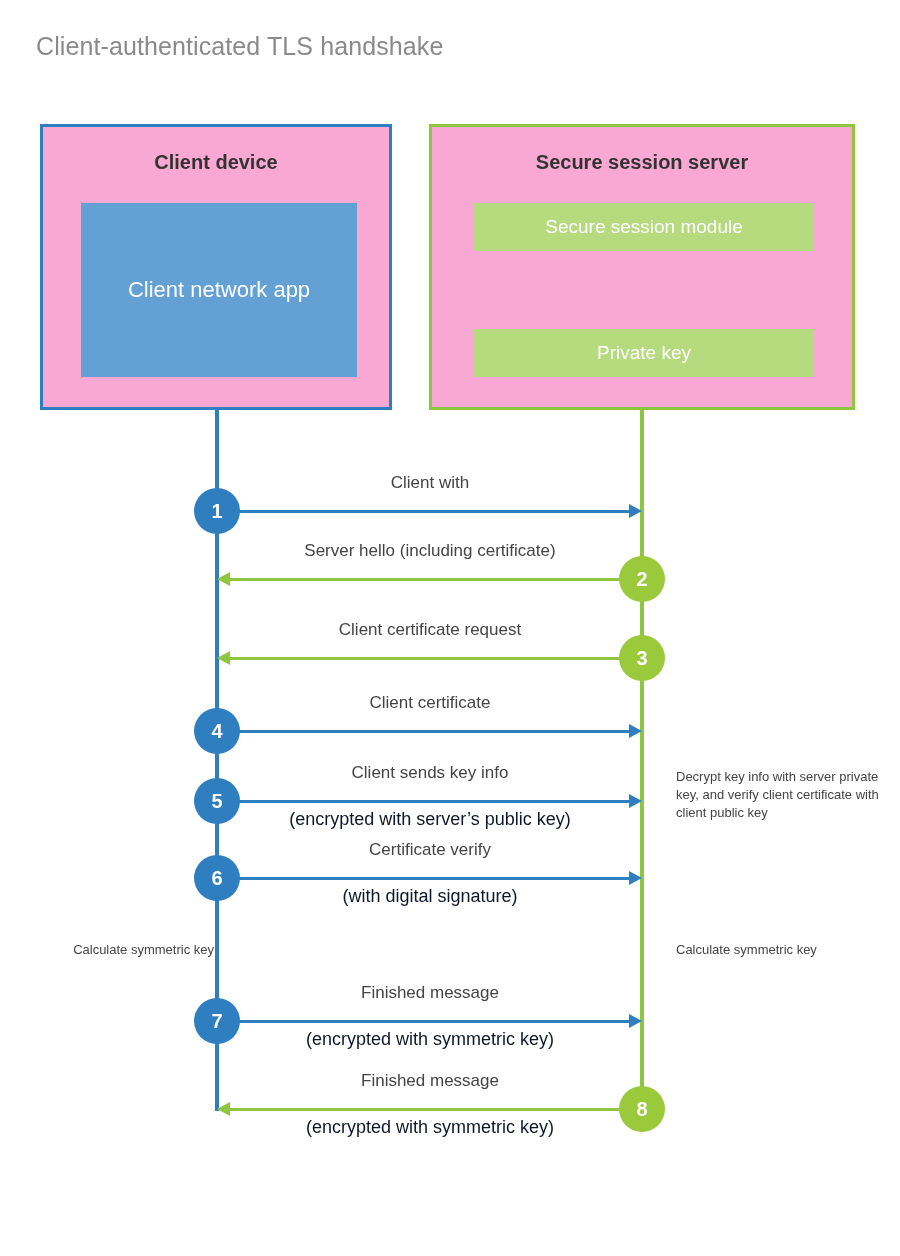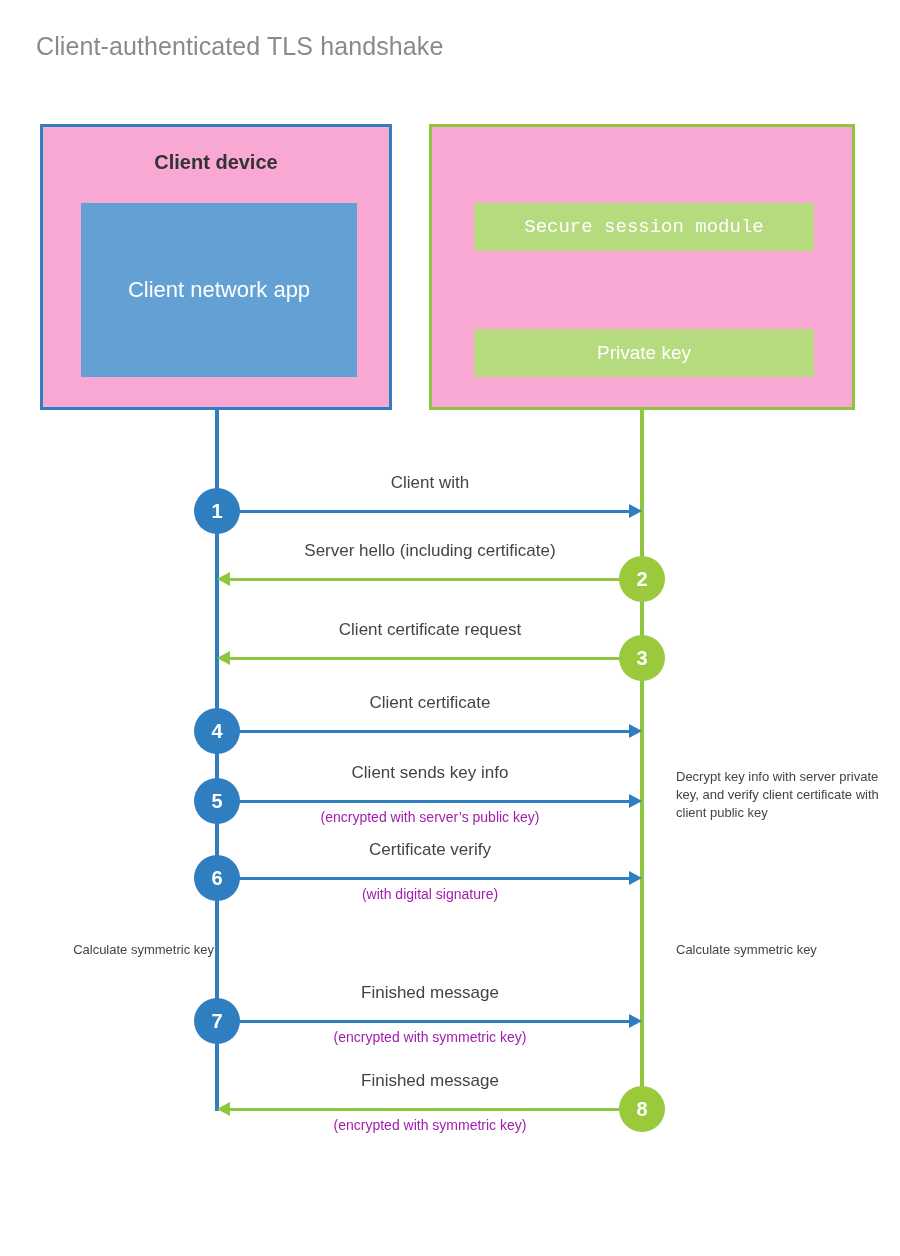--- a/index.html
+++ b/index.html
@@ -33,21 +33,21 @@
     background:#63a0d4;color:#ffffff;
     display:flex;align-items:center;justify-content:center;
     font-size:22px;line-height:28px;text-align:center;
   }
   .server-bar{
     position:absolute;left:42px;width:340px;height:48px;
     background:#b6da7e;color:#ffffff;
     display:flex;align-items:center;justify-content:center;
     font-size:19px;text-align:center;
   }
-  .server-bar.b0{top:76px;font-family:Liberation Mono, monospace;}
+  .server-bar.b0{top:76px;}
   .server-bar.b1{top:139px;}
   .server-bar.b2{top:202px;}
 
   
   .lifeline{position:absolute;width:4px;}
   .lifeline.client{left:215px;top:405px;height:702px;background:#2f7ec0;}
   .lifeline.server{left:640px;top:405px;height:702px;background:#8fc640;}
 
   
   .step{position:absolute;left:0;width:900px;height:0;}
@@ -66,41 +66,42 @@
   }
   .step-badge.blue{background:#2f7ec0;left:194px;}
   .step-badge.green{background:#9aca3c;left:619px;}
 
   .step-label{
     position:absolute;left:220px;width:420px;text-align:center;
     font-size:17px;color:#444444;top:-38px;white-space:nowrap;
   }
   .step-sub{
     position:absolute;left:220px;width:420px;text-align:center;
-    font-size:14px;color:#a21caf;top:8px;white-space:nowrap;
+    font-size:18px;color:#0f172a;top:8px;white-space:nowrap;
   }
 
   
   .note{position:absolute;font-size:13px;line-height:18px;color:#444444;}
   .note.left{right:714px;text-align:right;width:260px;}
   .note.right{left:676px;text-align:left;width:215px;}
 </style>
 </head>
 <body>
 
 <div id="stage">
 
   <div class="page-title">Client-authenticated TLS handshake</div>
 
   <div class="party-box client">
     <div class="party-title">Client device</div>
     <div class="client-app-box">Client network app</div>
   </div>
 
   <div class="party-box server">
+    <div class="party-title">Secure session server</div>
     <div class="server-bar b0">Secure session module</div>
     <div class="server-bar b2">Private key</div>
   </div>
 
   <div class="lifeline client"></div>
   <div class="lifeline server"></div>
 
   <div id="steps-layer">
       <div class="step" style="top: 507px;">
         <div class="arrow-line blue" style="left: 217px; width: 412px;"></div>

